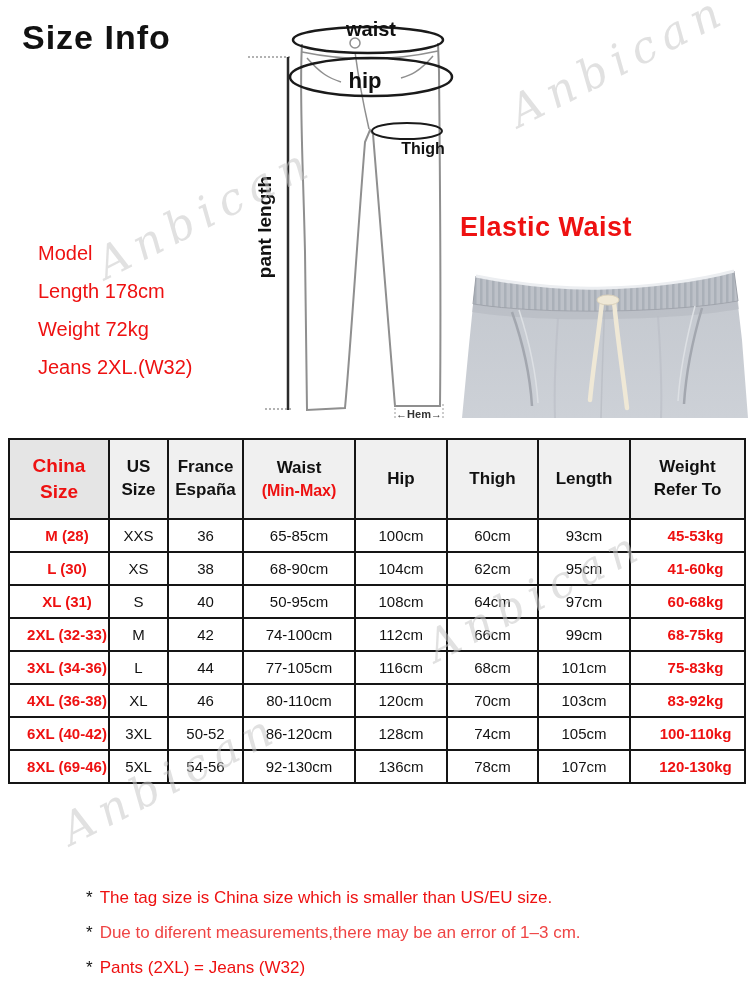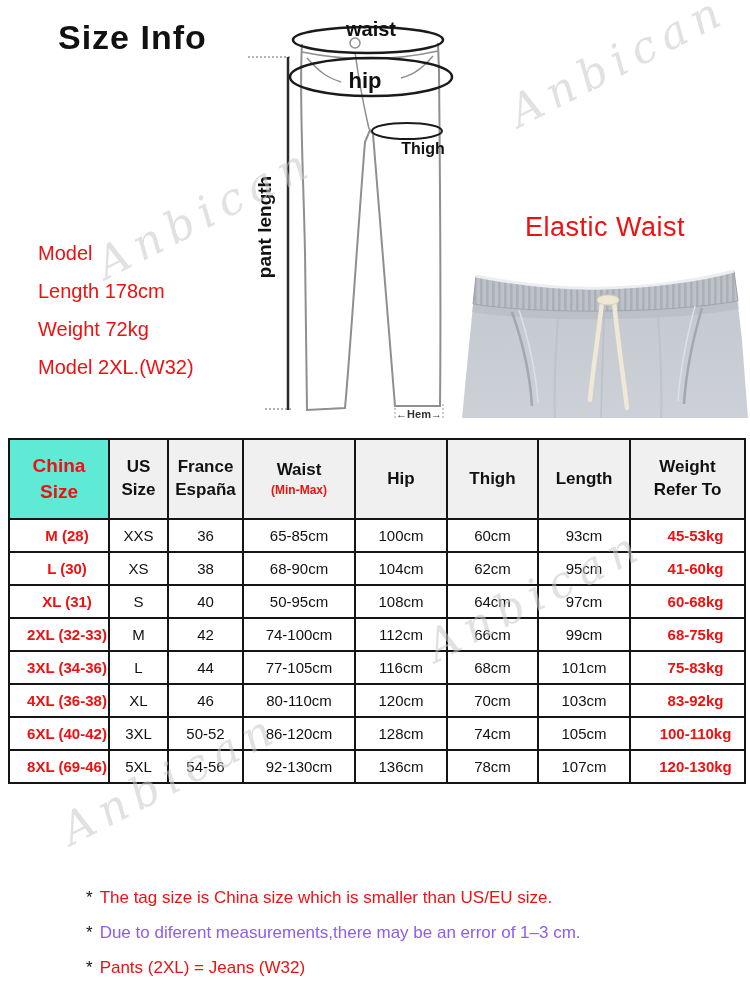--- a/index.html
+++ b/index.html
@@ -9,50 +9,50 @@
     overflow:hidden; font-family:"Liberation Sans", sans-serif; color:var(--ink);
   }
   .watermark {
     position:absolute; z-index:6; pointer-events:none;
     font-family:"DejaVu Serif", serif; font-style:italic;
     font-size:44px; letter-spacing:8px; color:#c9c9c9; opacity:.55;
     transform:translate(-50%,-50%) rotate(-27deg); white-space:nowrap;
   }
   .page-title {
     position:absolute; left:22px; top:18px; font-size:34px; font-weight:600;
-    letter-spacing:1px; color:#111;margin-left:36px;
+    letter-spacing:1px; color:#111;
   }
   .pants-diagram { position:absolute; left:245px; top:12px; width:235px; height:412px; }
   .model-info { position:absolute; left:38px; top:234px; }
   .model-info div { font-size:20px; line-height:38px; color:var(--red); }
   .elastic-label {
-    position:absolute; left:460px; top:212px; width:290px; text-align:center;
-    font-size:27px; font-weight:normal; color:var(--red); letter-spacing:.5px;
+    position:absolute; left:460px; top:212px; width:290px; 
+    font-size:27px; font-weight:bold; color:var(--red); letter-spacing:.5px;
   }
   .sweatpants { position:absolute; left:462px; top:250px; width:286px; height:168px; }
   .size-table {
     position:absolute; left:8px; top:438px; width:736px;
     border-collapse:collapse; table-layout:fixed; z-index:2;
   }
   .size-table th, .size-table td {
     border:2px solid #151515; text-align:center; vertical-align:middle; padding:0;
   }
   .size-table th {
     background:#f0f0f0; font-size:17px; font-weight:bold; color:#111;
     height:78px; line-height:1.35;
   }
-  .size-table th.th-china { background:#5eead4; color:var(--red); font-size:19px; }
-  .size-table th .sub-red { color:var(--red); font-size:12px; }
+  .size-table th.th-china { background:#e5e5e5; color:var(--red); font-size:19px; }
+  .size-table th .sub-red { color:var(--red); font-size:16px; }
   .size-table td { background:#fff; height:31px; font-size:15px; color:#111; }
   .size-table td.c-china, .size-table td.c-weight { color:var(--red); font-weight:bold;padding-left:16px; }
   .notes { position:absolute; left:86px; top:880px; }
   .note { font-size:17px; line-height:35px; white-space:nowrap; }
   .note .star { color:#111; margin-right:7px; }
   .note.red .txt { color:var(--red);margin-top:34px; }
-  .note.black .txt { color:#8b5cf6; }
+  .note.black .txt { color:#ef4444; }
   svg text { font-family:"Liberation Sans", sans-serif; }
 </style>
 </head>
 <body>
 
 <div class="canvas">
 
   <div class="watermark" style="left:618px; top:60px;">Anbican</div>
   <div class="watermark" style="left:205px; top:212px;">Anbican</div>
   <div class="watermark" style="left:535px; top:595px;">Anbican</div>
@@ -83,21 +83,21 @@
 
     <line x1="150" y1="392" x2="150" y2="406" stroke="#999" stroke-width="1" stroke-dasharray="2 2"></line>
     <line x1="198" y1="392" x2="198" y2="406" stroke="#999" stroke-width="1" stroke-dasharray="2 2"></line>
     <text x="174" y="406" text-anchor="middle" font-size="11" font-weight="bold" fill="#333">←Hem→</text>
   </svg>
 
   <div class="model-info">
     <div>Model</div>
     <div>Length 178cm</div>
     <div>Weight 72kg</div>
-    <div>Model 2XL.(W32)</div>
+    <div>Jeans 2XL.(W32)</div>
   </div>
 
   <div class="elastic-label">Elastic Waist</div>
 
   <svg class="sweatpants" viewBox="0 0 286 168">
     <defs>
       <linearGradient id="fab" x1="0" y1="0" x2="0" y2="1">
         <stop offset="0" stop-color="#c3c7ce"></stop>
           <stop offset="1" stop-color="#cdd1d7"></stop>
       </linearGradient>

